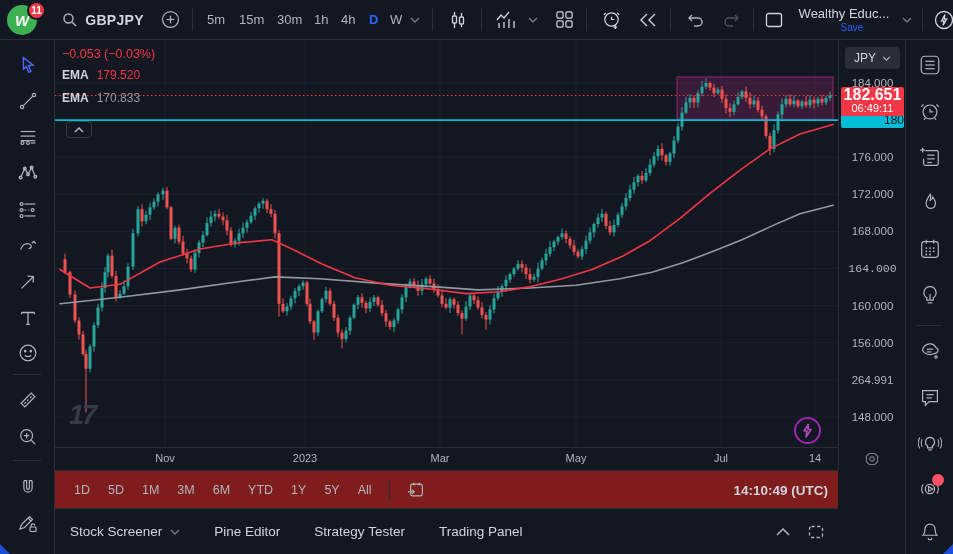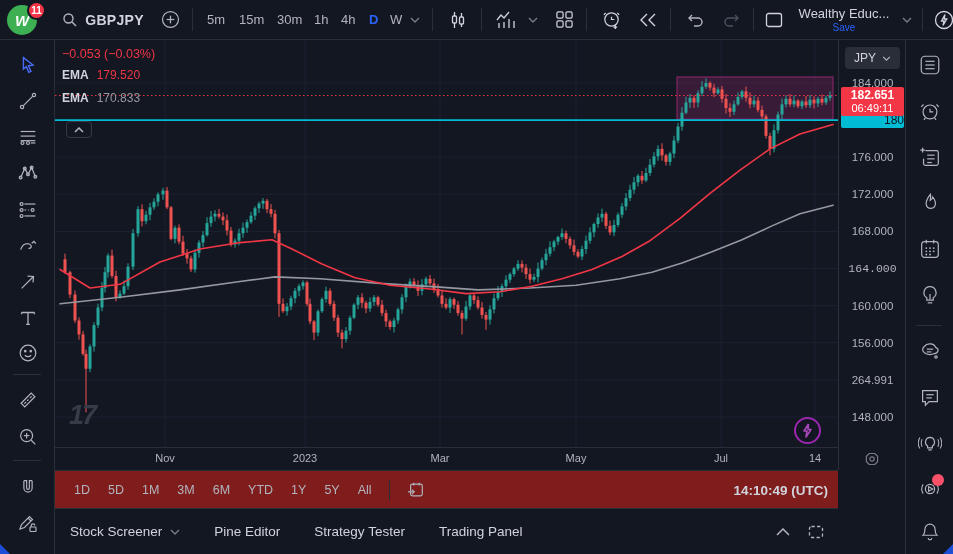--- a/index.html
+++ b/index.html
@@ -12,21 +12,21 @@
   .tb{position:absolute;top:0;height:39px;display:flex;align-items:center;justify-content:center;color:#b2b5be;font-size:13px;cursor:pointer;border-radius:4px;}
   .sep{position:absolute;top:8px;width:1px;height:23px;background:#2a2e39;}
   .logo-wrap{position:absolute;left:7px;top:3px;width:42px;height:34px;}
   .logo{position:absolute;left:0;top:2px;width:30px;height:30px;border-radius:50%;background:#3db054;display:flex;align-items:center;justify-content:center;color:#fff;font-weight:bold;font-style:italic;font-size:15px;}
   .badge{position:absolute;left:20px;top:-2px;min-width:19px;height:19px;border-radius:10px;background:#f23645;border:2px solid #131722;color:#fff;font-size:10px;font-weight:bold;display:flex;align-items:center;justify-content:center;}
   .symbol{font-weight:bold;color:#d1d4dc;font-size:14px;letter-spacing:.3px;}
   .tf{padding:0 6px;font-size:13px;}
   .tf.active{color:#2962ff;font-weight:bold;}
   .acct{position:absolute;left:792px;top:0;width:104px;height:39px;cursor:pointer;text-align:center;}
   .acct .nm{position:absolute;left:0;top:6px;width:104px;font-size:13px;color:#d1d4dc;white-space:nowrap;}
-  .acct .sv{position:absolute;left:0;top:22px;width:104px;font-size:10px;color:#2962ff;}
+  .acct .sv{position:absolute;left:8px;top:22px;width:104px;font-size:10px;color:#2962ff;}
   
   .lbar{position:absolute;left:0;top:40px;width:55px;height:514px;background:#131722;border-right:1px solid #2a2e39;z-index:20;}
   .ltool{position:absolute;left:12px;width:32px;height:32px;display:flex;align-items:center;justify-content:center;color:#b2b5be;border-radius:4px;cursor:pointer;}
   .ldiv{position:absolute;left:13px;width:28px;height:1px;background:#2a2e39;}
   
   .rbar{position:absolute;left:905px;top:40px;width:48px;height:514px;background:#131722;border-left:1px solid #2a2e39;z-index:20;}
   .rtool{position:absolute;left:8px;width:32px;height:32px;display:flex;align-items:center;justify-content:center;color:#b2b5be;border-radius:4px;cursor:pointer;}
   .rdiv{position:absolute;left:10px;width:26px;height:1px;background:#2a2e39;}
   .reddot{position:absolute;right:-2px;top:-3px;width:12px;height:12px;border-radius:50%;background:#fa5069;}
   
@@ -41,21 +41,21 @@
   .watermark{position:absolute;left:14px;top:360px;font-size:27px;font-weight:bold;font-style:italic;color:#363b47;letter-spacing:-2px;z-index:1;user-select:none;}
   .zap-btn{position:absolute;left:739px;top:377px;width:27px;height:27px;border-radius:50%;border:2px solid #9c27b0;color:#ab47bc;display:flex;align-items:center;justify-content:center;cursor:pointer;z-index:12;background:rgba(19,23,34,.4);}
   
   .taxis{position:absolute;left:55px;top:447px;width:783px;height:23px;border-top:1px solid #2a2e39;z-index:10;}
   .tlabel{position:absolute;top:4px;transform:translateX(-50%);font-size:11px;color:#b2b5be;}
   
   .paxis{position:absolute;left:838px;top:40px;width:67px;height:430px;border-left:1px solid #2a2e39;background:#131722;z-index:10;}
   .ptick{position:absolute;left:0;width:67px;text-align:center;font-size:11.5px;color:#b2b5be;height:14px;line-height:14px;}
   .jpy-btn{position:absolute;left:6px;top:7px;width:55px;height:22px;background:#2a2e39;border-radius:4px;color:#d1d4dc;font-size:12px;display:flex;align-items:center;justify-content:center;gap:6px;cursor:pointer;}
   .ptag-red{position:absolute;left:2px;width:63px;background:#f23645;color:#fff;text-align:center;border-radius:2px;z-index:4;}
-  .ptag-red .p{font-size:12px;font-weight:bold;line-height:14px;padding-top:1px;}
+  .ptag-red .p{font-size:16px;font-weight:bold;line-height:14px;padding-top:1px;}
   .ptag-red .cd{font-size:11px;line-height:13px;padding-bottom:1px;}
   .ptag-cyan{position:absolute;left:2px;width:63px;background:#00bcd4;color:#10141f;text-align:center;font-size:12px;line-height:15px;border-radius:2px;z-index:3;padding-left:43px;}
   .gear{position:absolute;left:840px;top:449px;width:63px;height:20px;display:flex;align-items:center;justify-content:center;color:#787b86;cursor:pointer;z-index:11;}
   
   .rangebar{position:absolute;left:55px;top:470px;width:783px;height:38px;border-top:1px solid #2a2e39;display:flex;align-items:center;padding-left:10px;z-index:10;background:#7f1d1d;}
   .rbtn{padding:4px 9px;font-size:12.5px;color:#b2b5be;cursor:pointer;border-radius:4px;}
   .rsep{width:1px;height:20px;background:#2a2e39;margin:0 8px;}
   .clock{position:absolute;right:10px;top:0;height:38px;display:flex;align-items:center;font-size:13.5px;font-weight:bold;color:#d1d4dc;}
   
   .botbar{position:absolute;left:55px;top:508px;width:783px;height:46px;border-top:1px solid #2a2e39;display:flex;align-items:center;padding-left:15px;gap:34px;background:#131722;z-index:10;}

